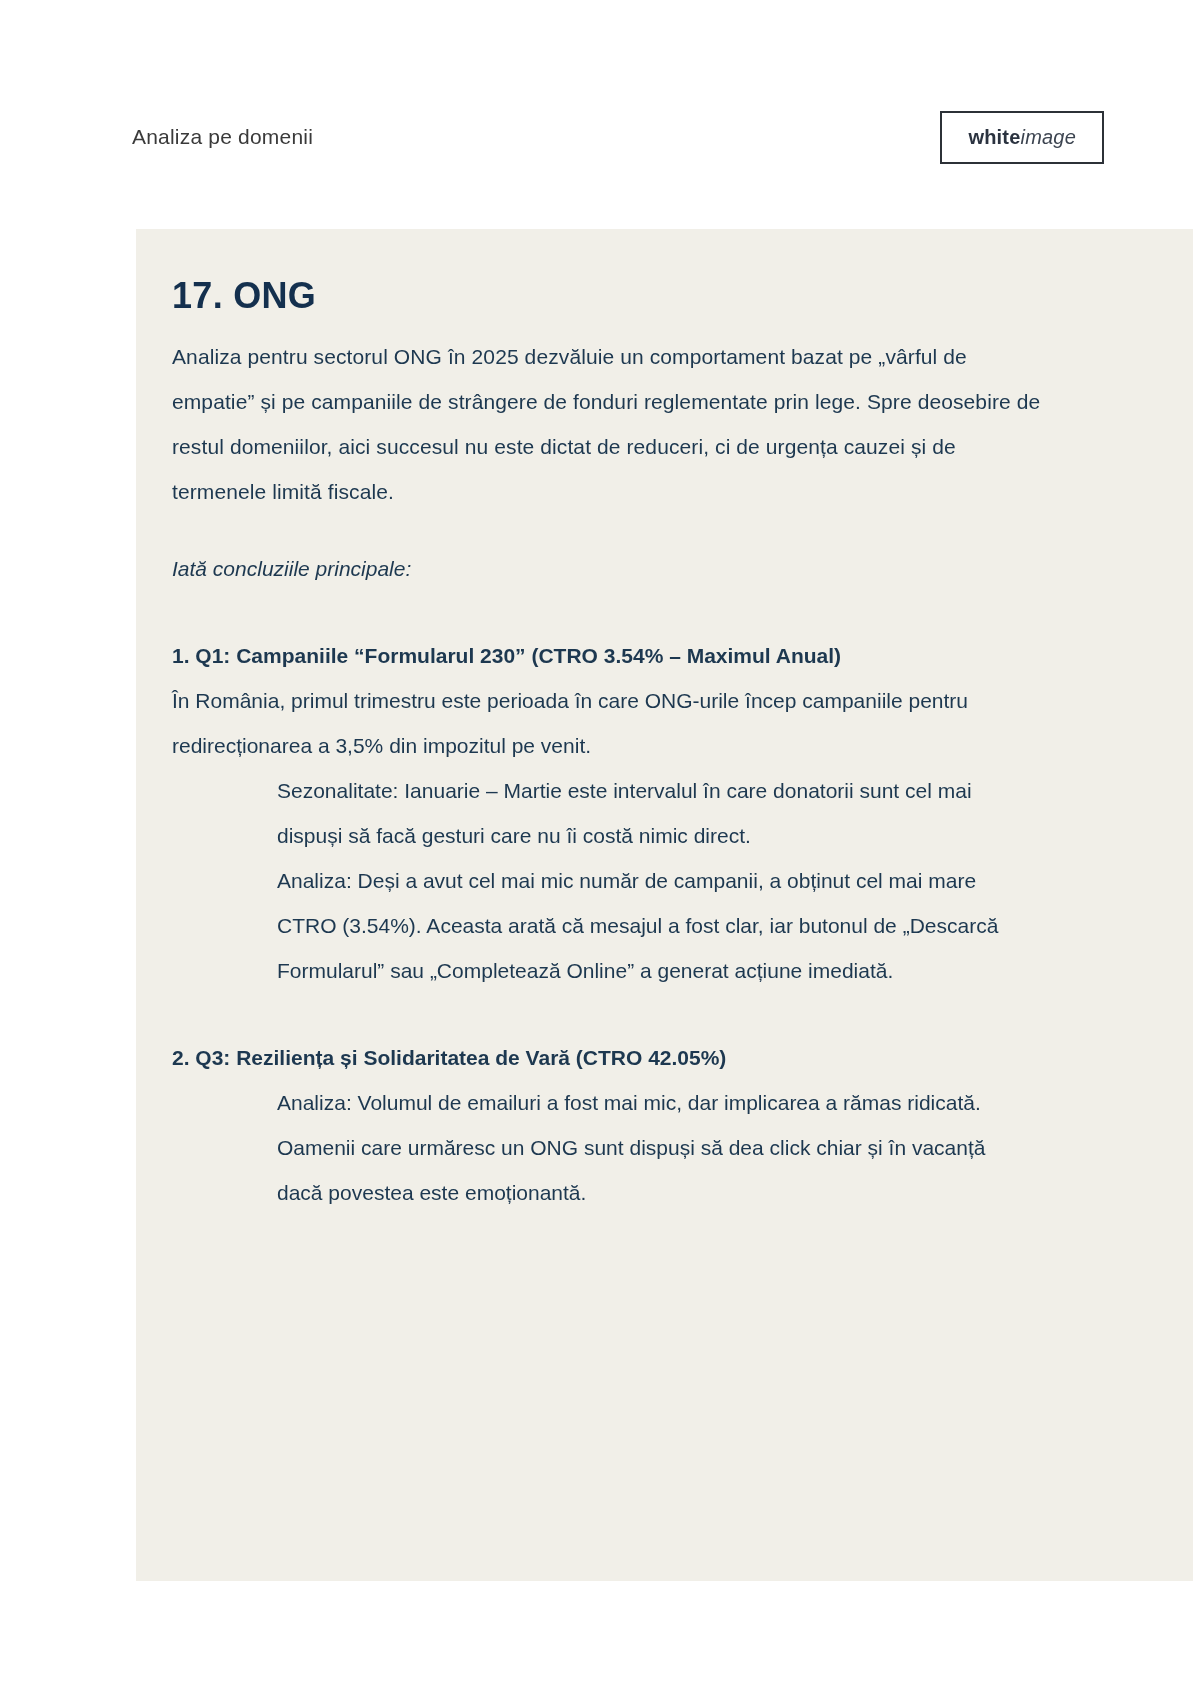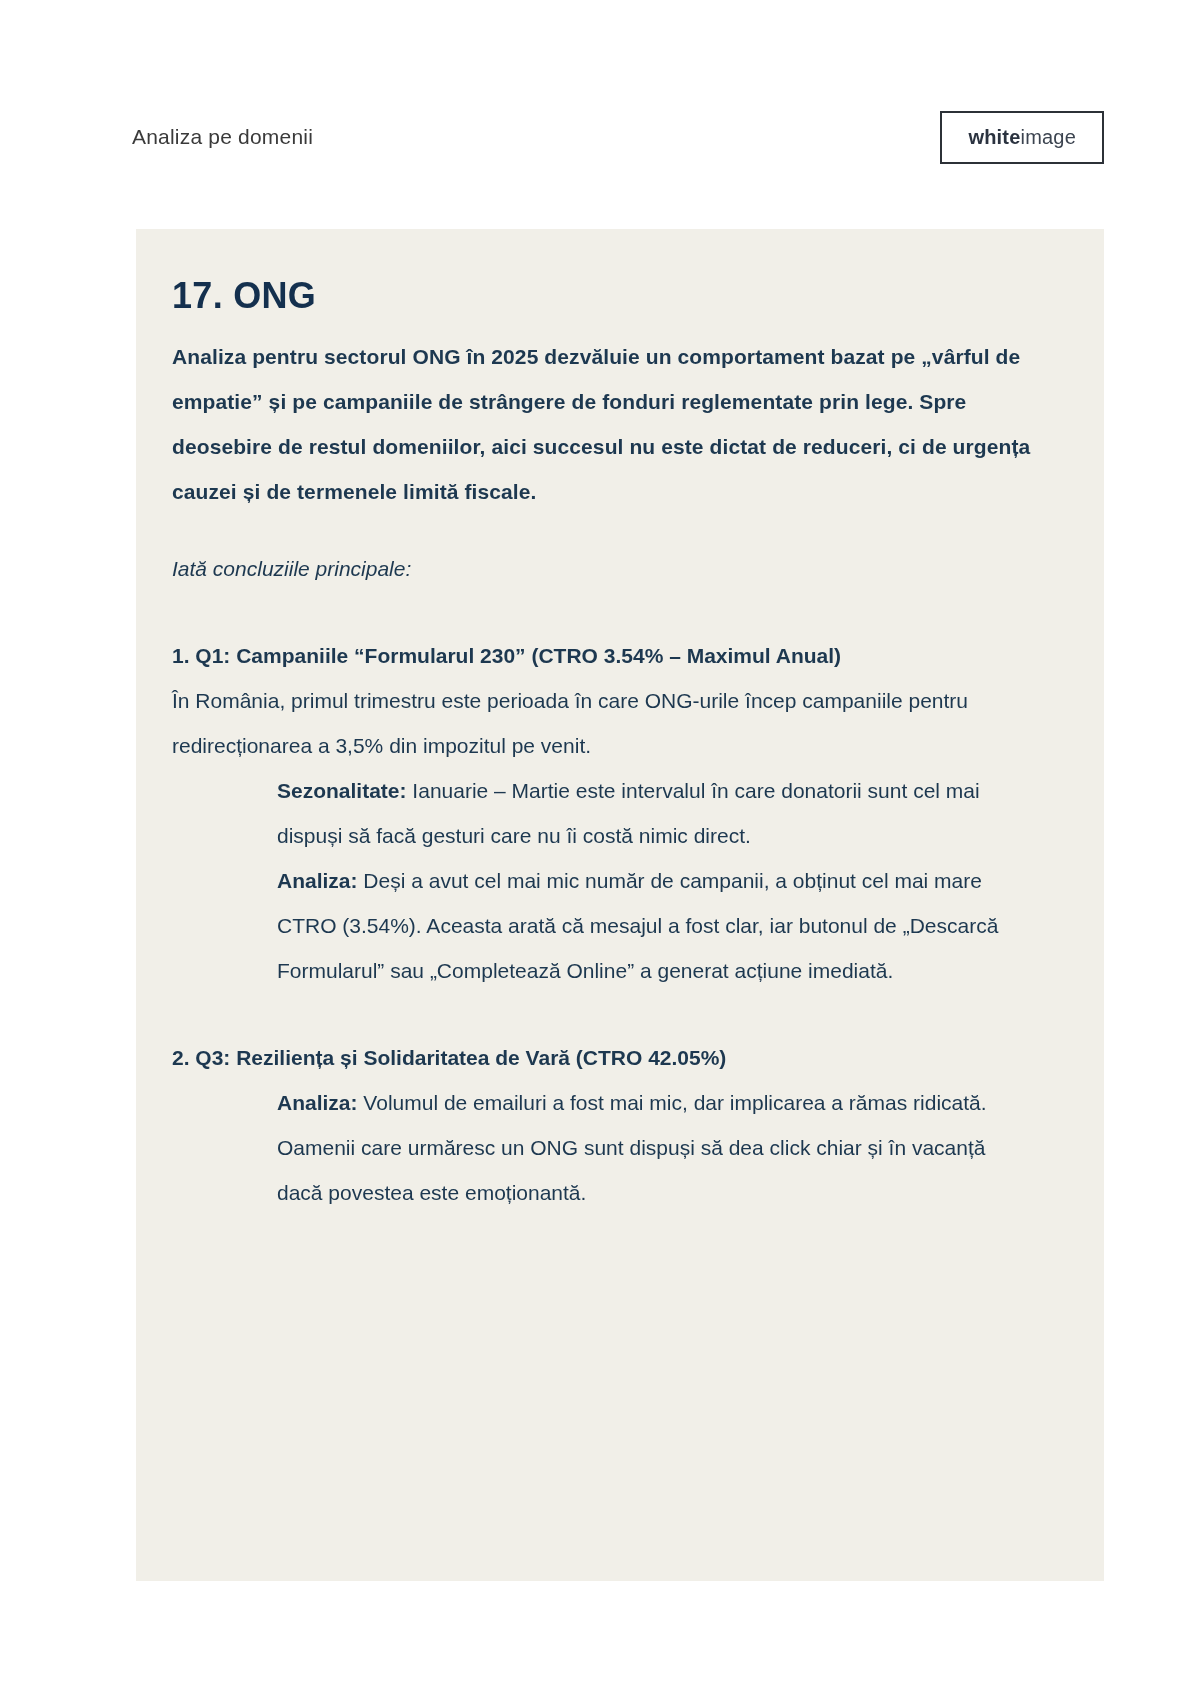--- a/index.html
+++ b/index.html
@@ -31,65 +31,65 @@
   .logo-box {
     border: 2px solid #2c3137;
     padding: 13px 26px;
     font-size: 20px;
     color: #2b3340;
     letter-spacing: 0.2px;
     background: #ffffff;
     white-space: nowrap;
   }
   .logo-box .logo-bold { font-weight: bold; text-align: center; }
-  .logo-box .logo-light { font-weight: normal; color: #3c4450; }
+  .logo-box .logo-light { font-weight: normal; color: #3c4450; font-style: italic; }
   .content-card {
     position: absolute;
     left: 116px;
     top: 229px;
-    width: 968px;
+    width: 1057px;
     height: 1352px;
     background: #f1efe8;
     padding: 46px 36px 40px 36px;
   }
   .page-title {
     font-size: 36px;
     font-weight: bold;
     color: #14304e;
     letter-spacing: 0.3px;
     margin-bottom: 18px;
     line-height: 1.15;
   }
   .para {
     font-size: 21px;
     line-height: 45px;
     color: #1d3850;
   }
   .intro {
-    font-weight: bold;
+    font-weight: normal;
     max-width: 872px;
     letter-spacing: 0.1px;
   }
   .lead-in {
     margin-top: 32px;
     font-style: italic;
   }
   .section-heading {
     font-weight: bold;
     margin-top: 42px;
     max-width: 880px;
   }
   .section-body {
     max-width: 862px;
   }
   .detail {
     margin-left: 105px;
     max-width: 742px;
   }
-  .detail .lbl { font-weight: bold; }
+  .detail .lbl { font-weight: normal; }
   .page-number-badge {
     position: absolute;
     right: 112px;
     bottom: 0;
     width: 90px;
     height: 92px;
     background: #6b2375;
     border-radius: 45px 45px 0 0;
     display: flex;
     align-items: center;

